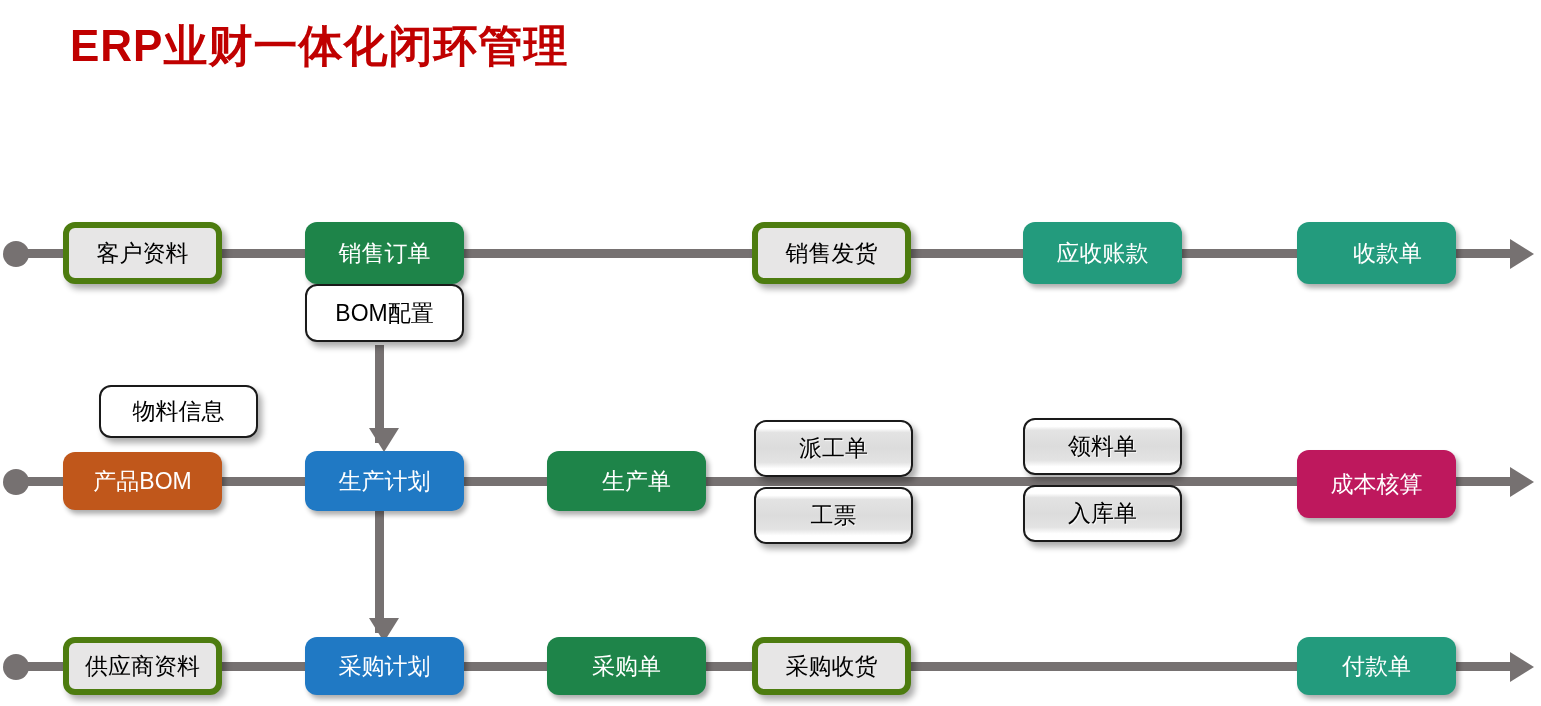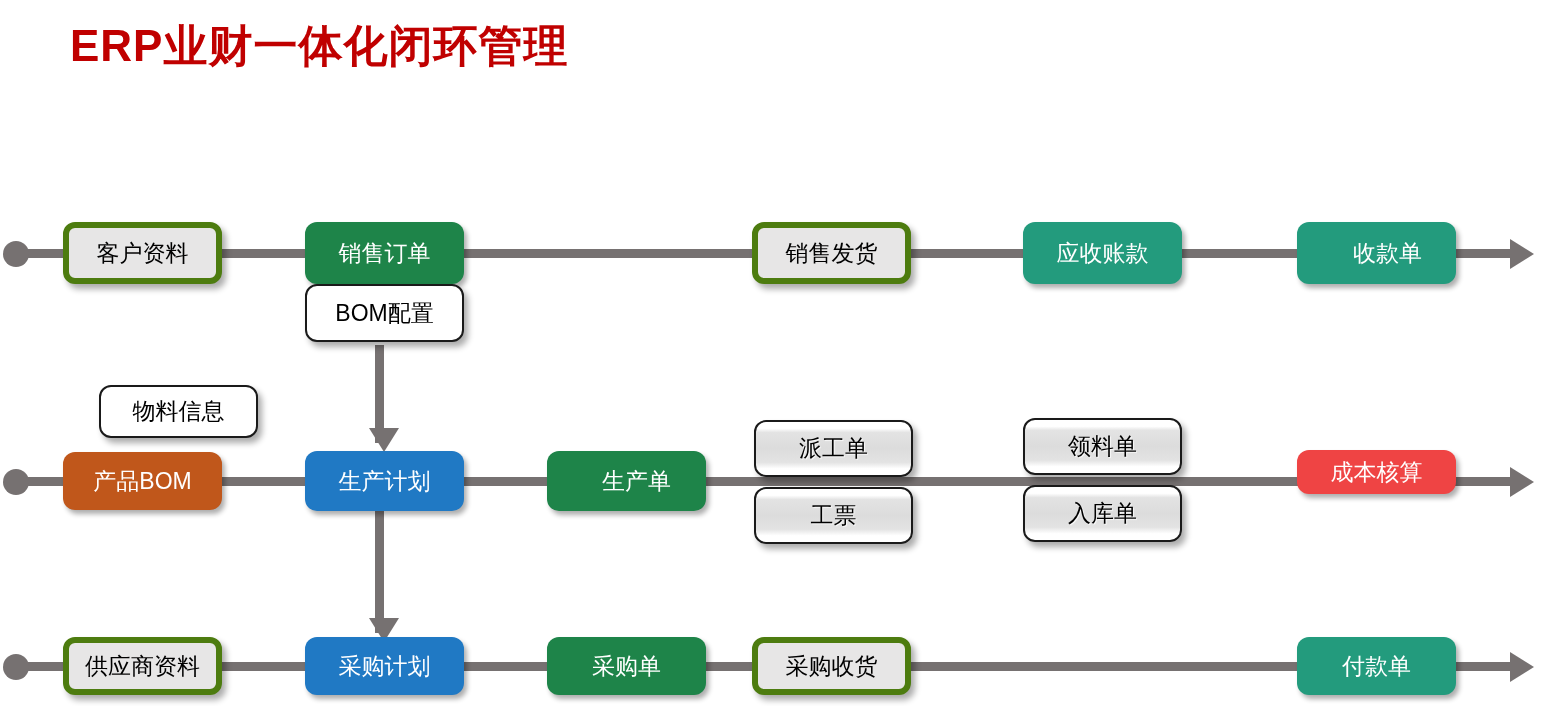--- a/index.html
+++ b/index.html
@@ -192,21 +192,21 @@
   </div>
 
   <div class="node banded" style="left:1023px; top:418px; width:159px; height:57px;">
     <span>领料单</span>
   </div>
 
   <div class="node banded" style="left:1023px; top:485px; width:159px; height:57px;">
     <span>入库单</span>
   </div>
 
-  <div class="node solid" style="left:1297px; top:450px; width:159px; height:44px; background:#ef4444;">
+  <div class="node solid" style="left:1297px; top:450px; width:159px; height:68px; background:#be185d;">
     <span>成本核算</span>
   </div>
 
   <div class="node grey" style="left:63px; top:637px; width:159px; height:58px;">
     <span>供应商资料</span>
   </div>
 
   <div class="node solid" style="left:305px; top:637px; width:159px; height:58px; background:#2079c4;">
     <span>采购计划</span>
   </div>

